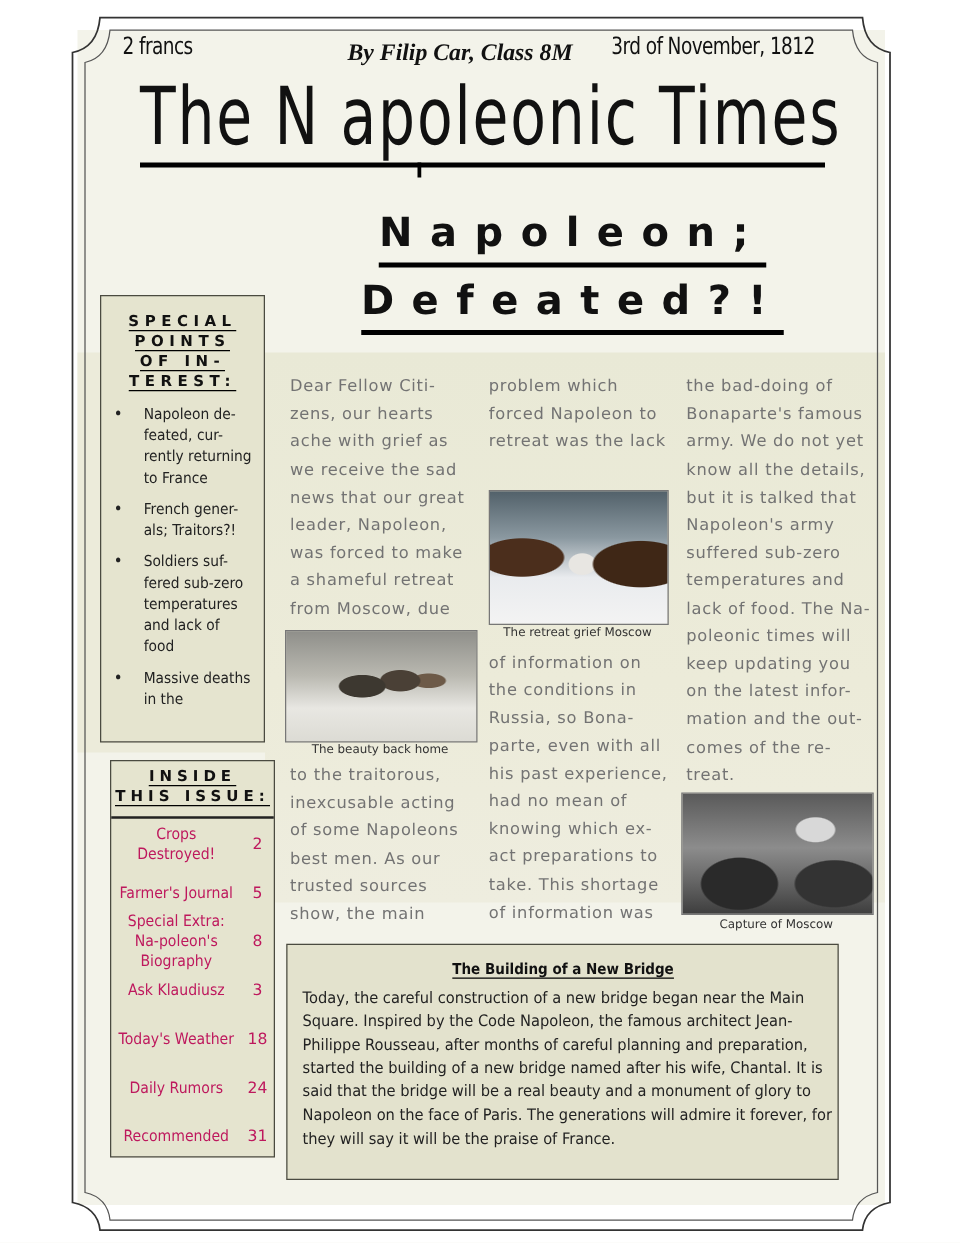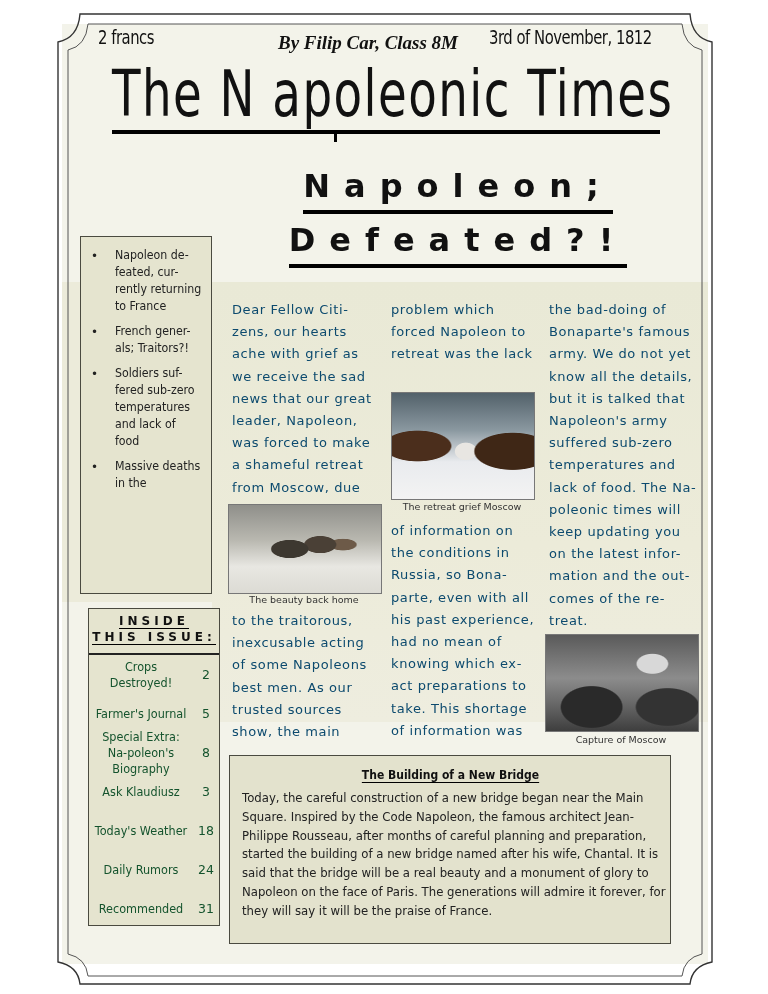--- a/index.html
+++ b/index.html
@@ -20,24 +20,24 @@
   .headline span{display:inline-block;border-bottom:4px solid #000;line-height:48px;padding-bottom:0;}
   .sidebox{position:absolute;border:1.5px solid #4a4a40;background:#e5e4cf;}
   .spec{left:80px;top:236px;width:130px;height:356px;}
   .box-title{font-weight:bold;font-size:12px;letter-spacing:4.4px;text-align:center;line-height:16px;margin-top:12px;}
   .box-title span{border-bottom:1.5px solid #000;}
   .spec ul{margin:10px 0 0 0;padding:0 0 0 10px;list-style:none;}
   .spec li{position:relative;padding-left:26px;font-size:12px;line-height:17px;margin-bottom:8px;color:#222;transform:scaleX(0.92);transform-origin:left;}
   .spec li::before{content:"•";position:absolute;left:0;top:0;font-size:13px;}
   .inside{left:76px;top:608px;width:130px;height:316px;margin-left:12px;}
   .inside .box-title{margin-top:4px;letter-spacing:4px;padding-bottom:8px;border-bottom:2px solid #222;}
-  .toc-row{display:flex;align-items:center;height:39px;font-size:12.5px;color:#14532d;}
+  .toc-row{display:flex;align-items:center;height:39px;font-size:12.5px;color:#be185d;}
   .toc-row .lbl{flex:1;text-align:center;line-height:16px;transform:scaleX(0.9);}
   .toc-row .pg{width:26px;text-align:center;}
-  .col{position:absolute;font-size:13px;line-height:22.2px;letter-spacing:0.6px;color:#0c4a6e;}
+  .col{position:absolute;font-size:13px;line-height:22.2px;letter-spacing:0.6px;color:#737373;}
   .c1{left:232px;top:299px;width:150px;}
   .c2{left:391px;top:299px;width:150px;}
   .c3{left:549px;top:299px;width:150px;}
   .pic{position:absolute;border:1px solid #777;}
   .cap{position:absolute;font-size:9.5px;color:#333;text-align:center;}
   .p1{left:228px;top:504px;width:152px;height:88px;background:
      radial-gradient(ellipse at 40% 50%,#3d3830 0 14%,transparent 15%),
      radial-gradient(ellipse at 60% 45%,#4a4036 0 12%,transparent 13%),
      radial-gradient(ellipse at 75% 45%,#6d5a48 0 8%,transparent 9%),
      linear-gradient(180deg,#8f8f8a 0%,#b9b8b0 40%,#e8e7e2 70%,#dcdbd4 100%);}
@@ -77,20 +77,26 @@
 </div>
 <div class="mast-rule"></div>
 <div class="mast-tick"></div>
 
 <div class="headline">
   <span>Napoleon;</span><br>
   <span>Defeated?!</span>
 </div>
 
 <div class="sidebox spec">
+  <div class="box-title">
+    <span>SPECIAL</span><br>
+    <span>POINTS</span><br>
+    <span>OF IN-</span><br>
+    <span>TEREST:</span>
+  </div>
   <ul>
     <li>Napoleon de-feated, cur-rently returning to France</li>
     <li>French gener-als; Traitors?!</li>
     <li>Soldiers suf-fered sub-zero temperatures and lack of food</li>
     <li>Massive deaths in the</li>
   </ul>
 </div>
 
 <div class="sidebox inside">
   <div class="box-title">

